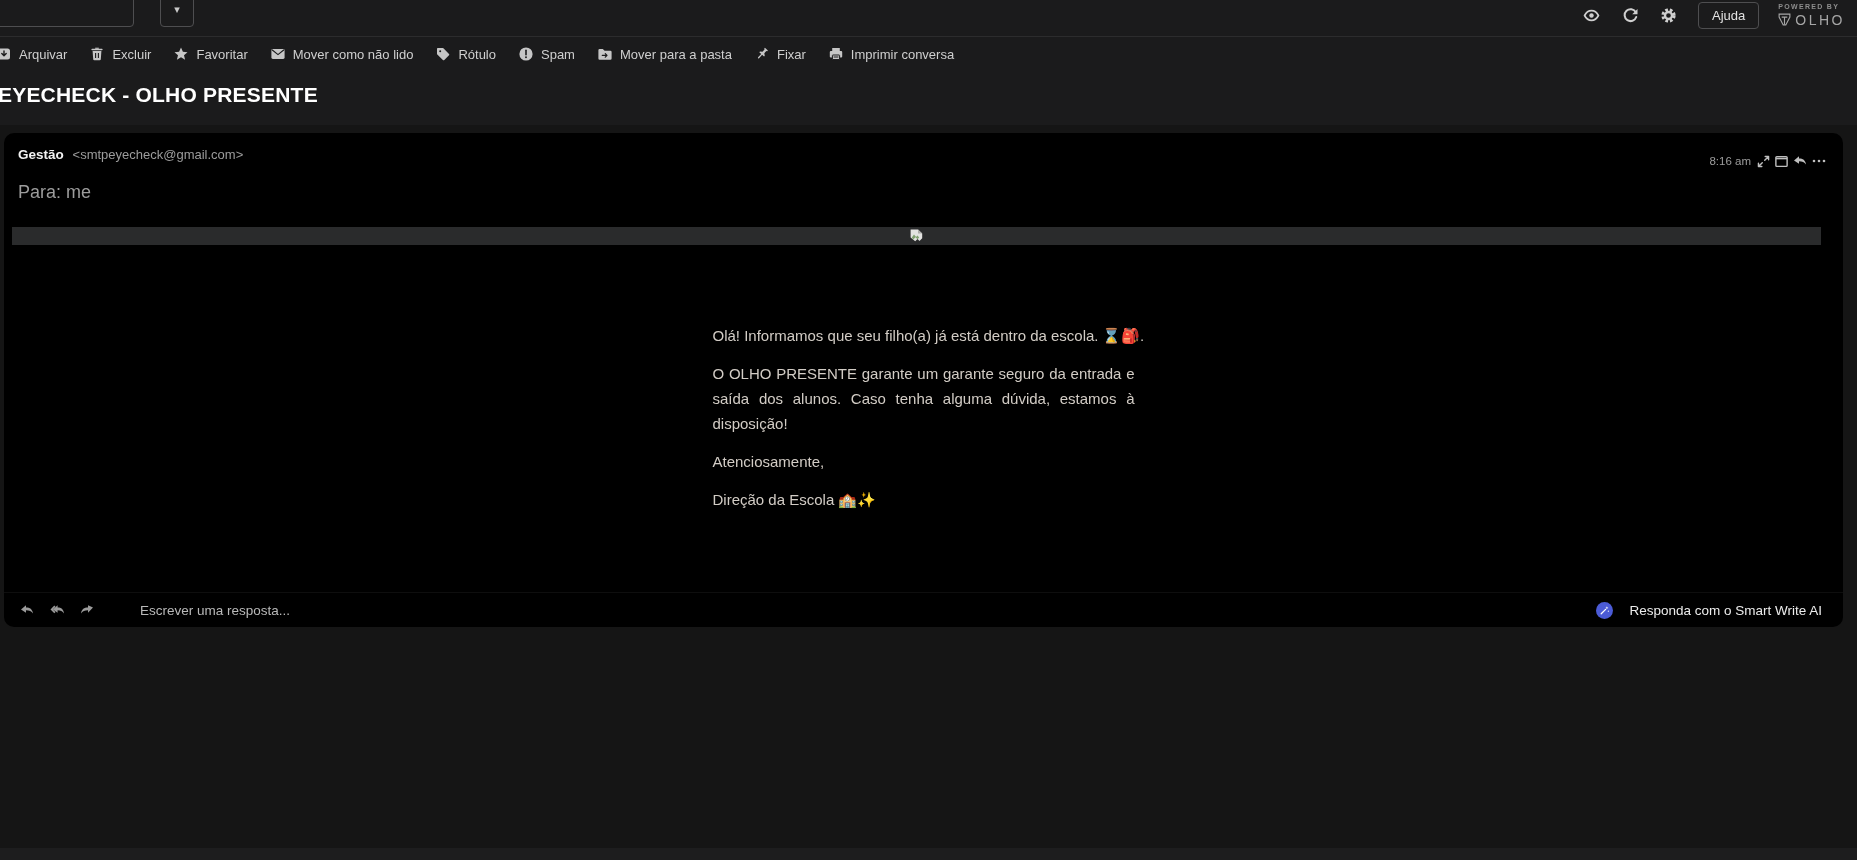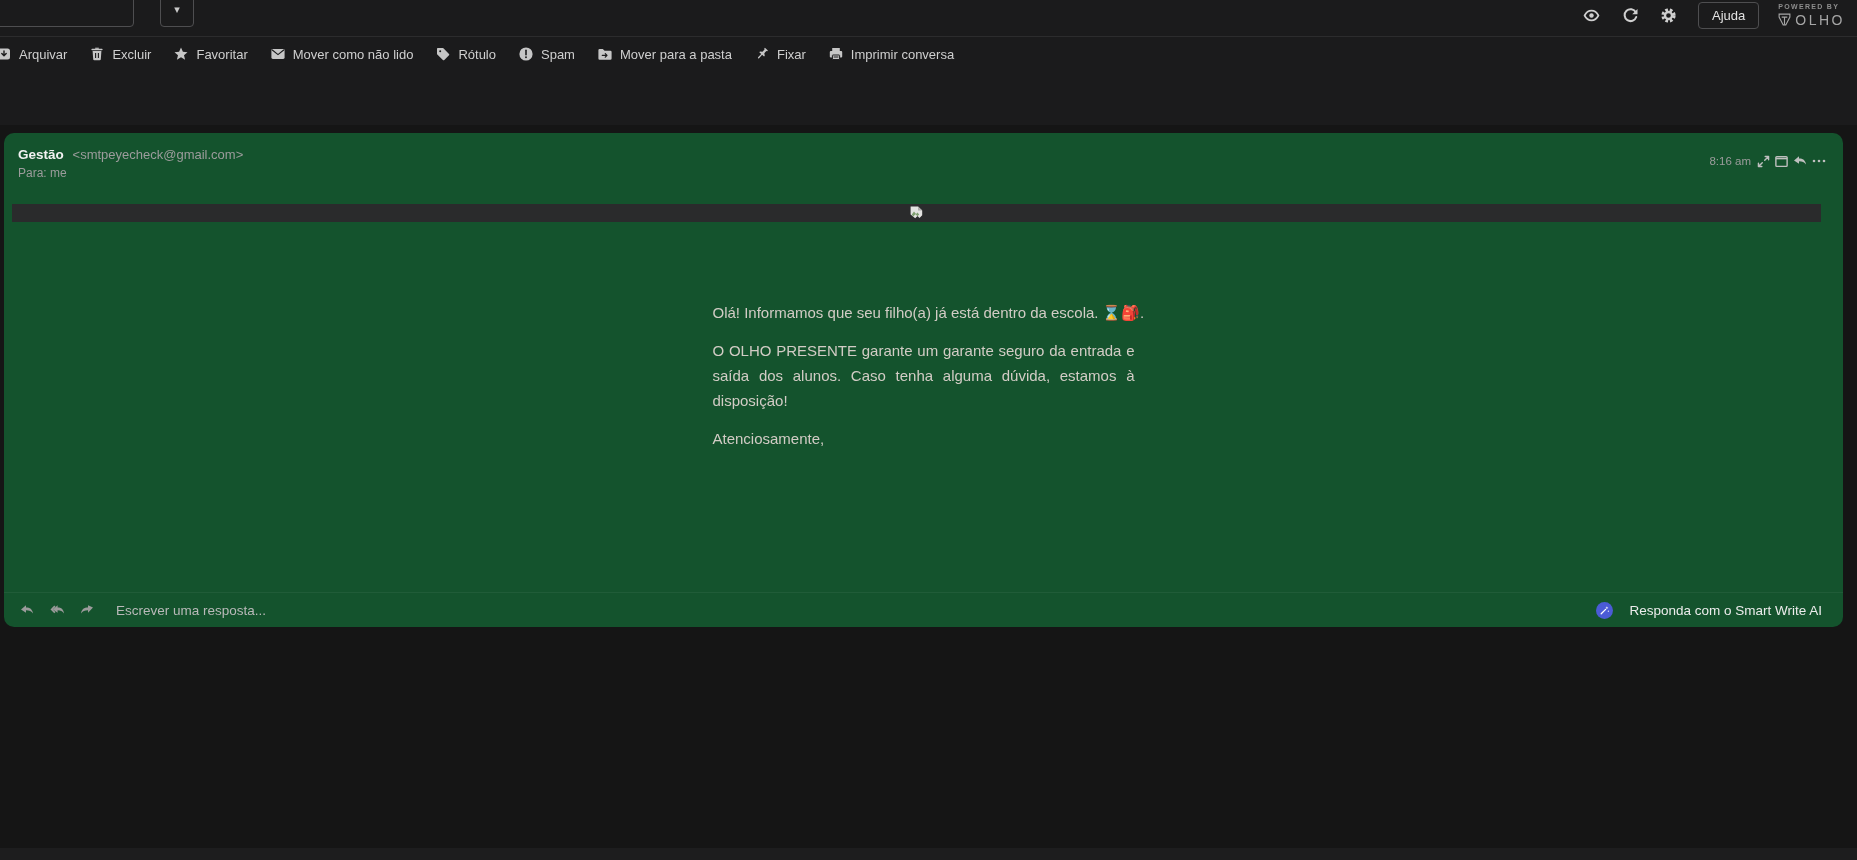--- a/index.html
+++ b/index.html
@@ -24,41 +24,41 @@
   .brand-name{font-size:14px;letter-spacing:2.5px;color:#a6a6a6;}
   .hr{height:1px;background:#2c2c2d;}
   .toolbar{height:34px;display:flex;align-items:center;}
   .tb-item{display:flex;align-items:center;gap:7px;background:none;border:none;color:#cfcfcf;
     font-size:13px;font-family:inherit;padding:0 11px;cursor:pointer;white-space:nowrap;}
   .tb-item:first-child{padding-left:0;margin-left:-4px;}
   .subject-row{padding-top:12px;}
   .subject{margin:0 0 0 -2px;color:#ffffff;font-size:21px;font-weight:600;letter-spacing:.2px;}
 
   
-  .card{position:absolute;left:4px;top:133px;width:1839px;height:494px;background:#14532d;border-radius:10px;}
+  .card{position:absolute;left:4px;top:133px;width:1839px;height:494px;background:#000000;border-radius:10px;}
   .msg-header{position:relative;padding:14px 16px 0 14px;}
   .sender-line{font-size:13.5px;color:#efefef;}
   .sender-name{font-weight:bold;color:#f2f2f2;}
   .sender-email{color:#9c9c9c;font-weight:400;font-size:13px;margin-left:5px;}
-  .to-line{color:#9c9c9c;font-size:12px;margin-top:4px;}
+  .to-line{color:#9c9c9c;font-size:18px;margin-top:20px;}
   .meta{position:absolute;right:16px;top:20px;display:flex;align-items:center;gap:3px;}
   .time{color:#9c9c9c;font-size:11.5px;margin-right:2px;}
 
   .band{height:18px;margin:24px 22px 0 8px;background:#2a2b2c;display:flex;align-items:center;justify-content:center;}
 
   .body-col{width:422px;margin:78px auto 0;color:#d2ccc5;font-size:15px;line-height:25px;}
   .body-col p{margin:0 0 13px;}
   .p-greeting{white-space:nowrap;}
   .p-main{text-align:justify;}
   .p-closing{margin-bottom:10px;}
 
   .replybar{position:absolute;left:0;right:0;bottom:0;height:34px;display:flex;align-items:center;
     padding:0 15px;border-top:1px solid rgba(255,255,255,.055);}
   .rb-icons{display:flex;align-items:center;gap:14px;}
-  .rb-placeholder{margin-left:21px;color:#b9b9b9;font-size:13.5px;cursor:text;}
+  .rb-placeholder{margin-left:45px;color:#b9b9b9;font-size:13.5px;cursor:text;}
   .spacer{flex:1;}
   .smartwrite{display:flex;align-items:center;gap:16px;background:none;border:none;color:#ececec;
     font-size:13.5px;font-family:inherit;cursor:pointer;}
   .sw-circle{width:17px;height:17px;border-radius:50%;background:#4b5bd6;display:flex;align-items:center;justify-content:center;}
 
   .bottom-strip{position:absolute;left:0;bottom:0;width:100%;height:12px;background:#1d1d1e;}
   svg{display:block;}
 </style>
 </head>
 <body>
@@ -171,20 +171,23 @@
         <svg width="16" height="16" viewBox="0 0 16 16">
           <path fill="#c6c6c6" d="M4.2 2h7.6v3.2H4.2z"></path>
           <rect x="1.8" y="5" width="12.4" height="6.4" rx="1" fill="#c6c6c6"></rect>
           <rect x="4.4" y="9" width="7.2" height="4.6" rx=".5" fill="#c6c6c6" stroke="#1b1b1c" stroke-width="1"></rect>
           <path d="M5.6 11h4.8" stroke="#1b1b1c" stroke-width="1"></path>
         </svg>
         <span>Imprimir conversa</span>
       </button>
     </div>
 
+    <div class="subject-row">
+      <h1 class="subject">EYECHECK - OLHO PRESENTE</h1>
+    </div>
   </div>
 
   <div class="card">
     <div class="msg-header">
       <div class="sender-line">
         <span class="sender-name">Gestão</span>
         <span class="sender-email">&lt;smtpeyecheck@gmail.com&gt;</span>
       </div>
       <div class="to-line">Para: me</div>
       <div class="meta">
@@ -220,20 +223,21 @@
         <path d="M.6.6h7.4l4.2 4v4.6l-2.7 2.7-2-2-2.3 2.3L.6 8.6z" fill="#e3e3e1"></path>
         <path d="M8 .6v3.8h4.2z" fill="#adadab"></path>
         <path d="M1.8 8.4l2.2-2.8 2.1 2.5 1.3-1.5 1.8 2-1.7 1.7-2-2-2.3 2.3z" fill="#7f9f70"></path>
       </svg>
     </div>
 
     <div class="body-col">
       <p class="p-greeting">Olá! Informamos que seu filho(a) já está dentro da escola. ⌛🎒.</p>
       <p class="p-main">O OLHO PRESENTE garante um garante seguro da entrada e saída dos alunos. Caso tenha alguma dúvida, estamos à disposição!</p>
       <p class="p-closing">Atenciosamente,</p>
+      <p>Direção da Escola 🏫✨</p>
     </div>
 
     <div class="replybar">
       <div class="rb-icons">
         <button class="icon-btn">
           <svg width="16" height="16" viewBox="0 0 16 16">
             <path fill="#9b9b9b" d="M7 3.2v2.4c4 0 6.3 1.7 7 5.8-1.6-2.3-3.7-3.2-7-3.2v2.5L2 7.4z"></path>
           </svg>
         </button>
         <button class="icon-btn">

